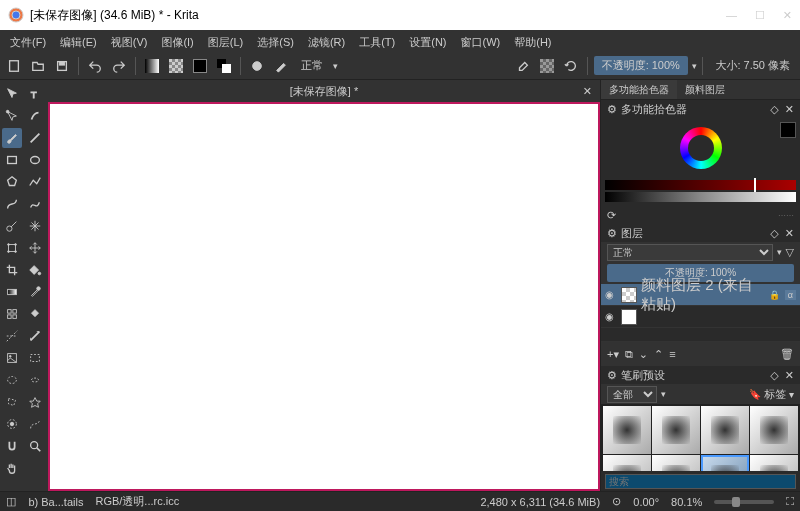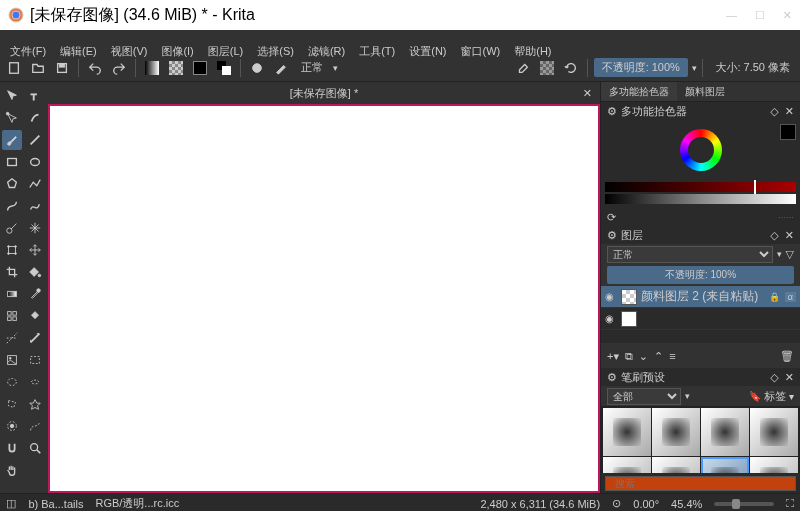--- a/index.html
+++ b/index.html
@@ -1,22 +1,22 @@
 <!DOCTYPE html>
 <html><head>
 <meta charset="utf-8">
 <style>
 *{margin:0;padding:0;box-sizing:border-box;font-family:"Microsoft YaHei",sans-serif;font-size:11px;color:#ccc;user-select:none}
 body{width:800px;height:511px;background:#323232;overflow:hidden;position:relative}
 .titlebar{height:30px;background:#fff;display:flex;align-items:center;padding:0 8px;color:#000}
 .titlebar .logo{width:16px;height:16px;margin-right:6px}
-.titlebar .title{flex:1;color:#000;font-size:16px}
+.titlebar .title{flex:1;color:#000;font-size:12px}
 .winbtns{display:flex;gap:18px;font-size:13px;color:#333}
 .winbtns span{cursor:pointer}
-.menubar{height:22px;background:#323232;display:flex;align-items:flex-start;padding:12px 4px;gap:2px}
+.menubar{height:22px;background:#323232;display:flex;align-items:flex-end;padding:0 4px;gap:2px}
 .menubar span{padding:2px 6px;cursor:pointer;font-size:11px}
 .toolbar{height:28px;background:#323232;display:flex;align-items:center;padding:0 4px;gap:4px;border-bottom:1px solid #222}
 .tbtn{width:20px;height:20px;display:flex;align-items:center;justify-content:center;cursor:pointer;border-radius:2px}
 .tsep{width:1px;height:18px;background:#555;margin:0 2px}
 .opacity-box{background:#4a6a8a;padding:2px 8px;border-radius:2px;font-size:11px}
 .size-box{font-size:11px;padding:2px 6px}
 .content{display:flex;height:411px}
 .lefttools{width:48px;background:#323232;display:grid;grid-template-columns:1fr 1fr;gap:2px;padding:4px 2px;align-content:start}
 .lt{width:20px;height:20px;display:flex;align-items:center;justify-content:center;cursor:pointer;border-radius:2px}
 .lt.active{background:#4a6a8a}
@@ -46,32 +46,32 @@
 .layer-opts{height:20px;display:flex;align-items:center;padding:0 6px;gap:4px}
 .layer-opts select{background:#3a3a3a;border:1px solid #555;color:#ccc;font-size:10px;padding:1px;flex:1}
 .filter-icon{cursor:pointer}
 .opacity-bar{height:18px;background:#4a6a8a;margin:2px 6px;display:flex;align-items:center;justify-content:center;font-size:10px;border-radius:2px}
 .layer-list{background:#2a2a2a}
 .layer{height:22px;display:flex;align-items:center;padding:0 4px;gap:4px;border-bottom:1px solid #333}
 .layer.sel{background:#4a6a8a}
 .eye{width:12px;font-size:10px}
 .thumb{width:16px;height:16px;background:#fff;border:1px solid #555}
 .thumb.ck{background:repeating-conic-gradient(#ccc 0 25%,#fff 0 50%) 0 0/8px 8px}
-.lname{flex:1;font-size:12px}
+.lname{flex:1;font-size:15px}
 .layer-btns{height:24px;display:flex;align-items:center;padding:0 6px;gap:8px;justify-content:space-between}
 .layer-btns .grp{display:flex;gap:6px}
 .brushes{flex:1;display:flex;flex-direction:column;min-height:0}
 .brush-filter{height:20px;display:flex;align-items:center;padding:0 6px;gap:4px}
-.brush-filter select{background:#3a3a3a;border:1px solid #555;color:#ccc;font-size:10px;padding:1px;width:74px}
+.brush-filter select{background:#3a3a3a;border:1px solid #555;color:#ccc;font-size:10px;padding:1px;width:50px}
 .brush-grid{flex:1;display:grid;grid-template-columns:repeat(4,1fr);gap:1px;padding:2px;overflow:hidden;background:#222}
 .brush{background:linear-gradient(135deg,#fff,#aaa);aspect-ratio:1;position:relative}
 .brush.sel{outline:2px solid #4a9aff;outline-offset:-2px;background:linear-gradient(135deg,#cde,#68a)}
 .brush::after{content:"";position:absolute;inset:20%;background:radial-gradient(circle,#333,transparent)}
 .search-row{height:20px;display:flex;align-items:center;padding:0 4px;gap:4px;background:#2a2a2a}
-.search-row input{flex:1;background:#c2410c;border:1px solid #555;color:#ccc;font-size:10px;padding:1px 9px;min-width:0}
+.search-row input{flex:1;background:#0c4a6e;border:1px solid #555;color:#ccc;font-size:10px;padding:1px 3px;min-width:0}
 .chk{font-size:9px}
 .statusbar{height:20px;background:#2a2a2a;display:flex;align-items:center;padding:0 6px;gap:12px;font-size:10px;border-top:1px solid #222}
 .statusbar .sp{flex:1}
 .zoom-slider{width:60px;height:4px;background:#555;position:relative;border-radius:2px}
 .zoom-slider::after{content:"";position:absolute;left:30%;top:-3px;width:8px;height:10px;background:#888;border-radius:2px}
 svg{width:14px;height:14px;fill:#ccc;stroke:#ccc}
 </style>
 </head>
 <body>
 
@@ -492,16 +492,16 @@
 </div>
 
 <div class="statusbar">
   <span>◫</span>
   <span>b) Ba...tails</span>
   <span>RGB/透明...rc.icc</span>
   <div class="sp"></div>
   <span>2,480 x 6,311 (34.6 MiB)</span>
   <span>⊙</span>
   <span>0.00°</span>
-  <span>45.4%</span>
+  <span>80.1%</span>
   <div class="zoom-slider"></div>
   <span>⛶</span>
 </div>
 
 </body></html>

